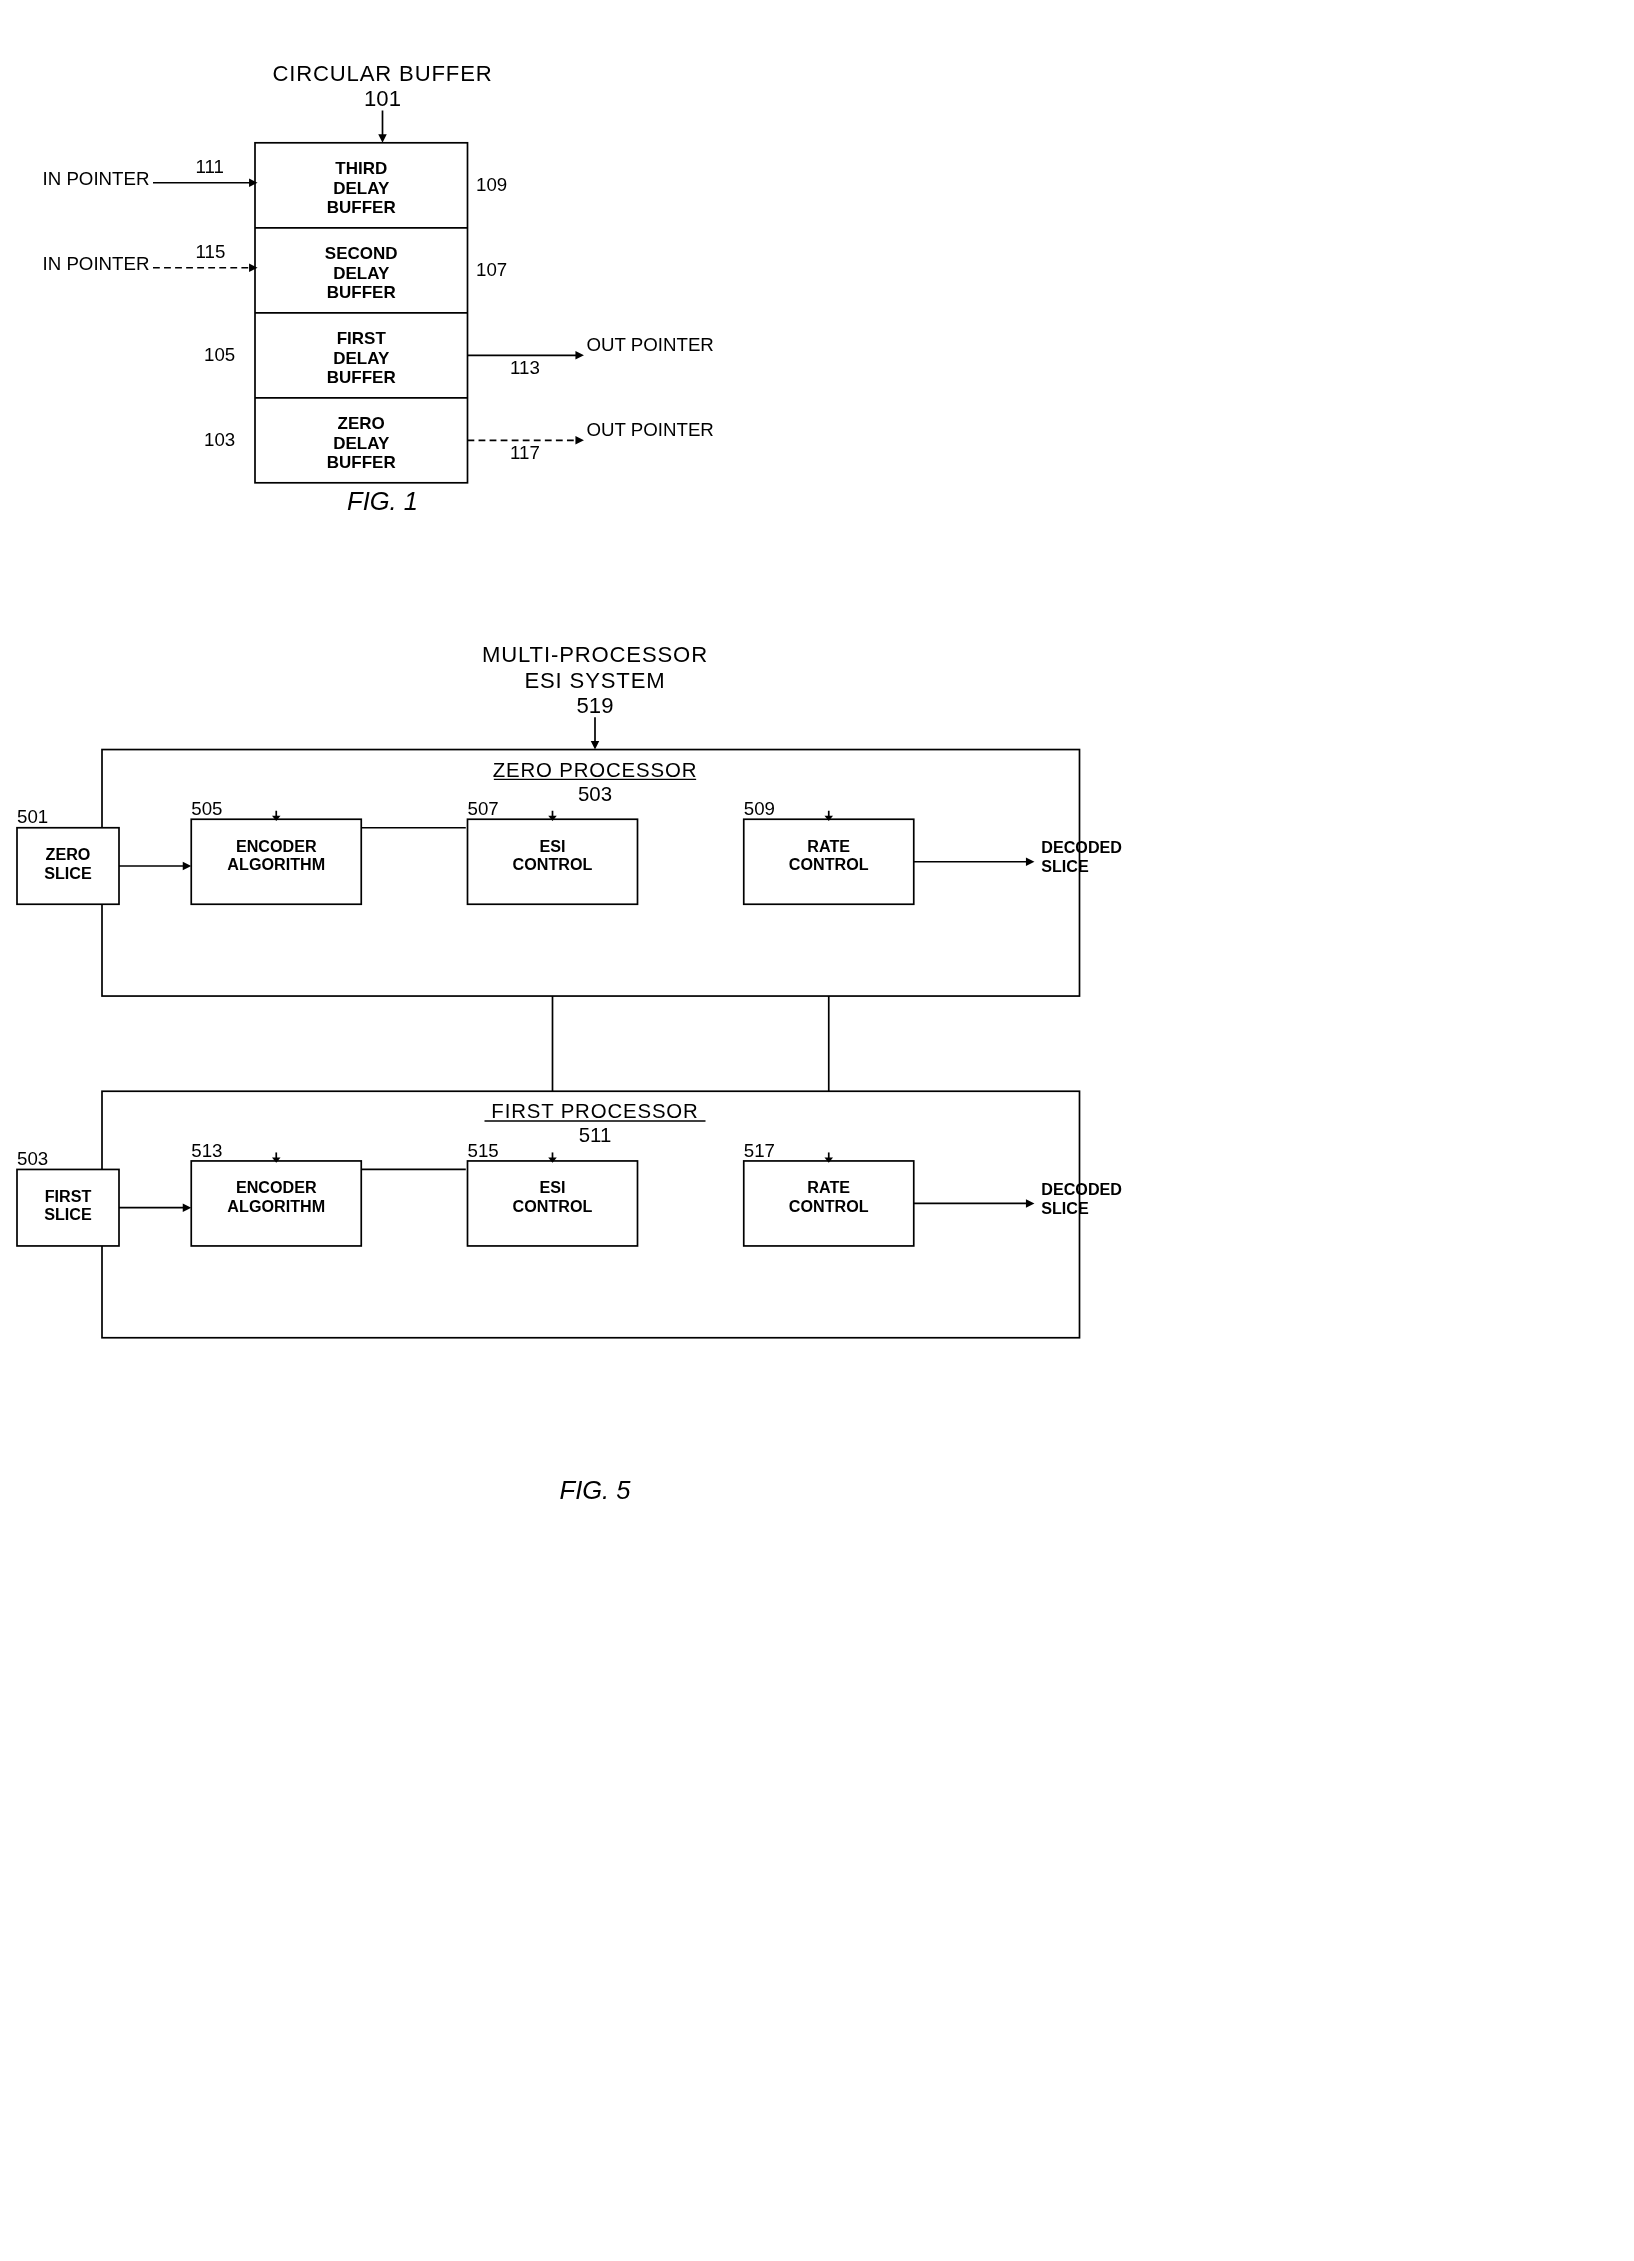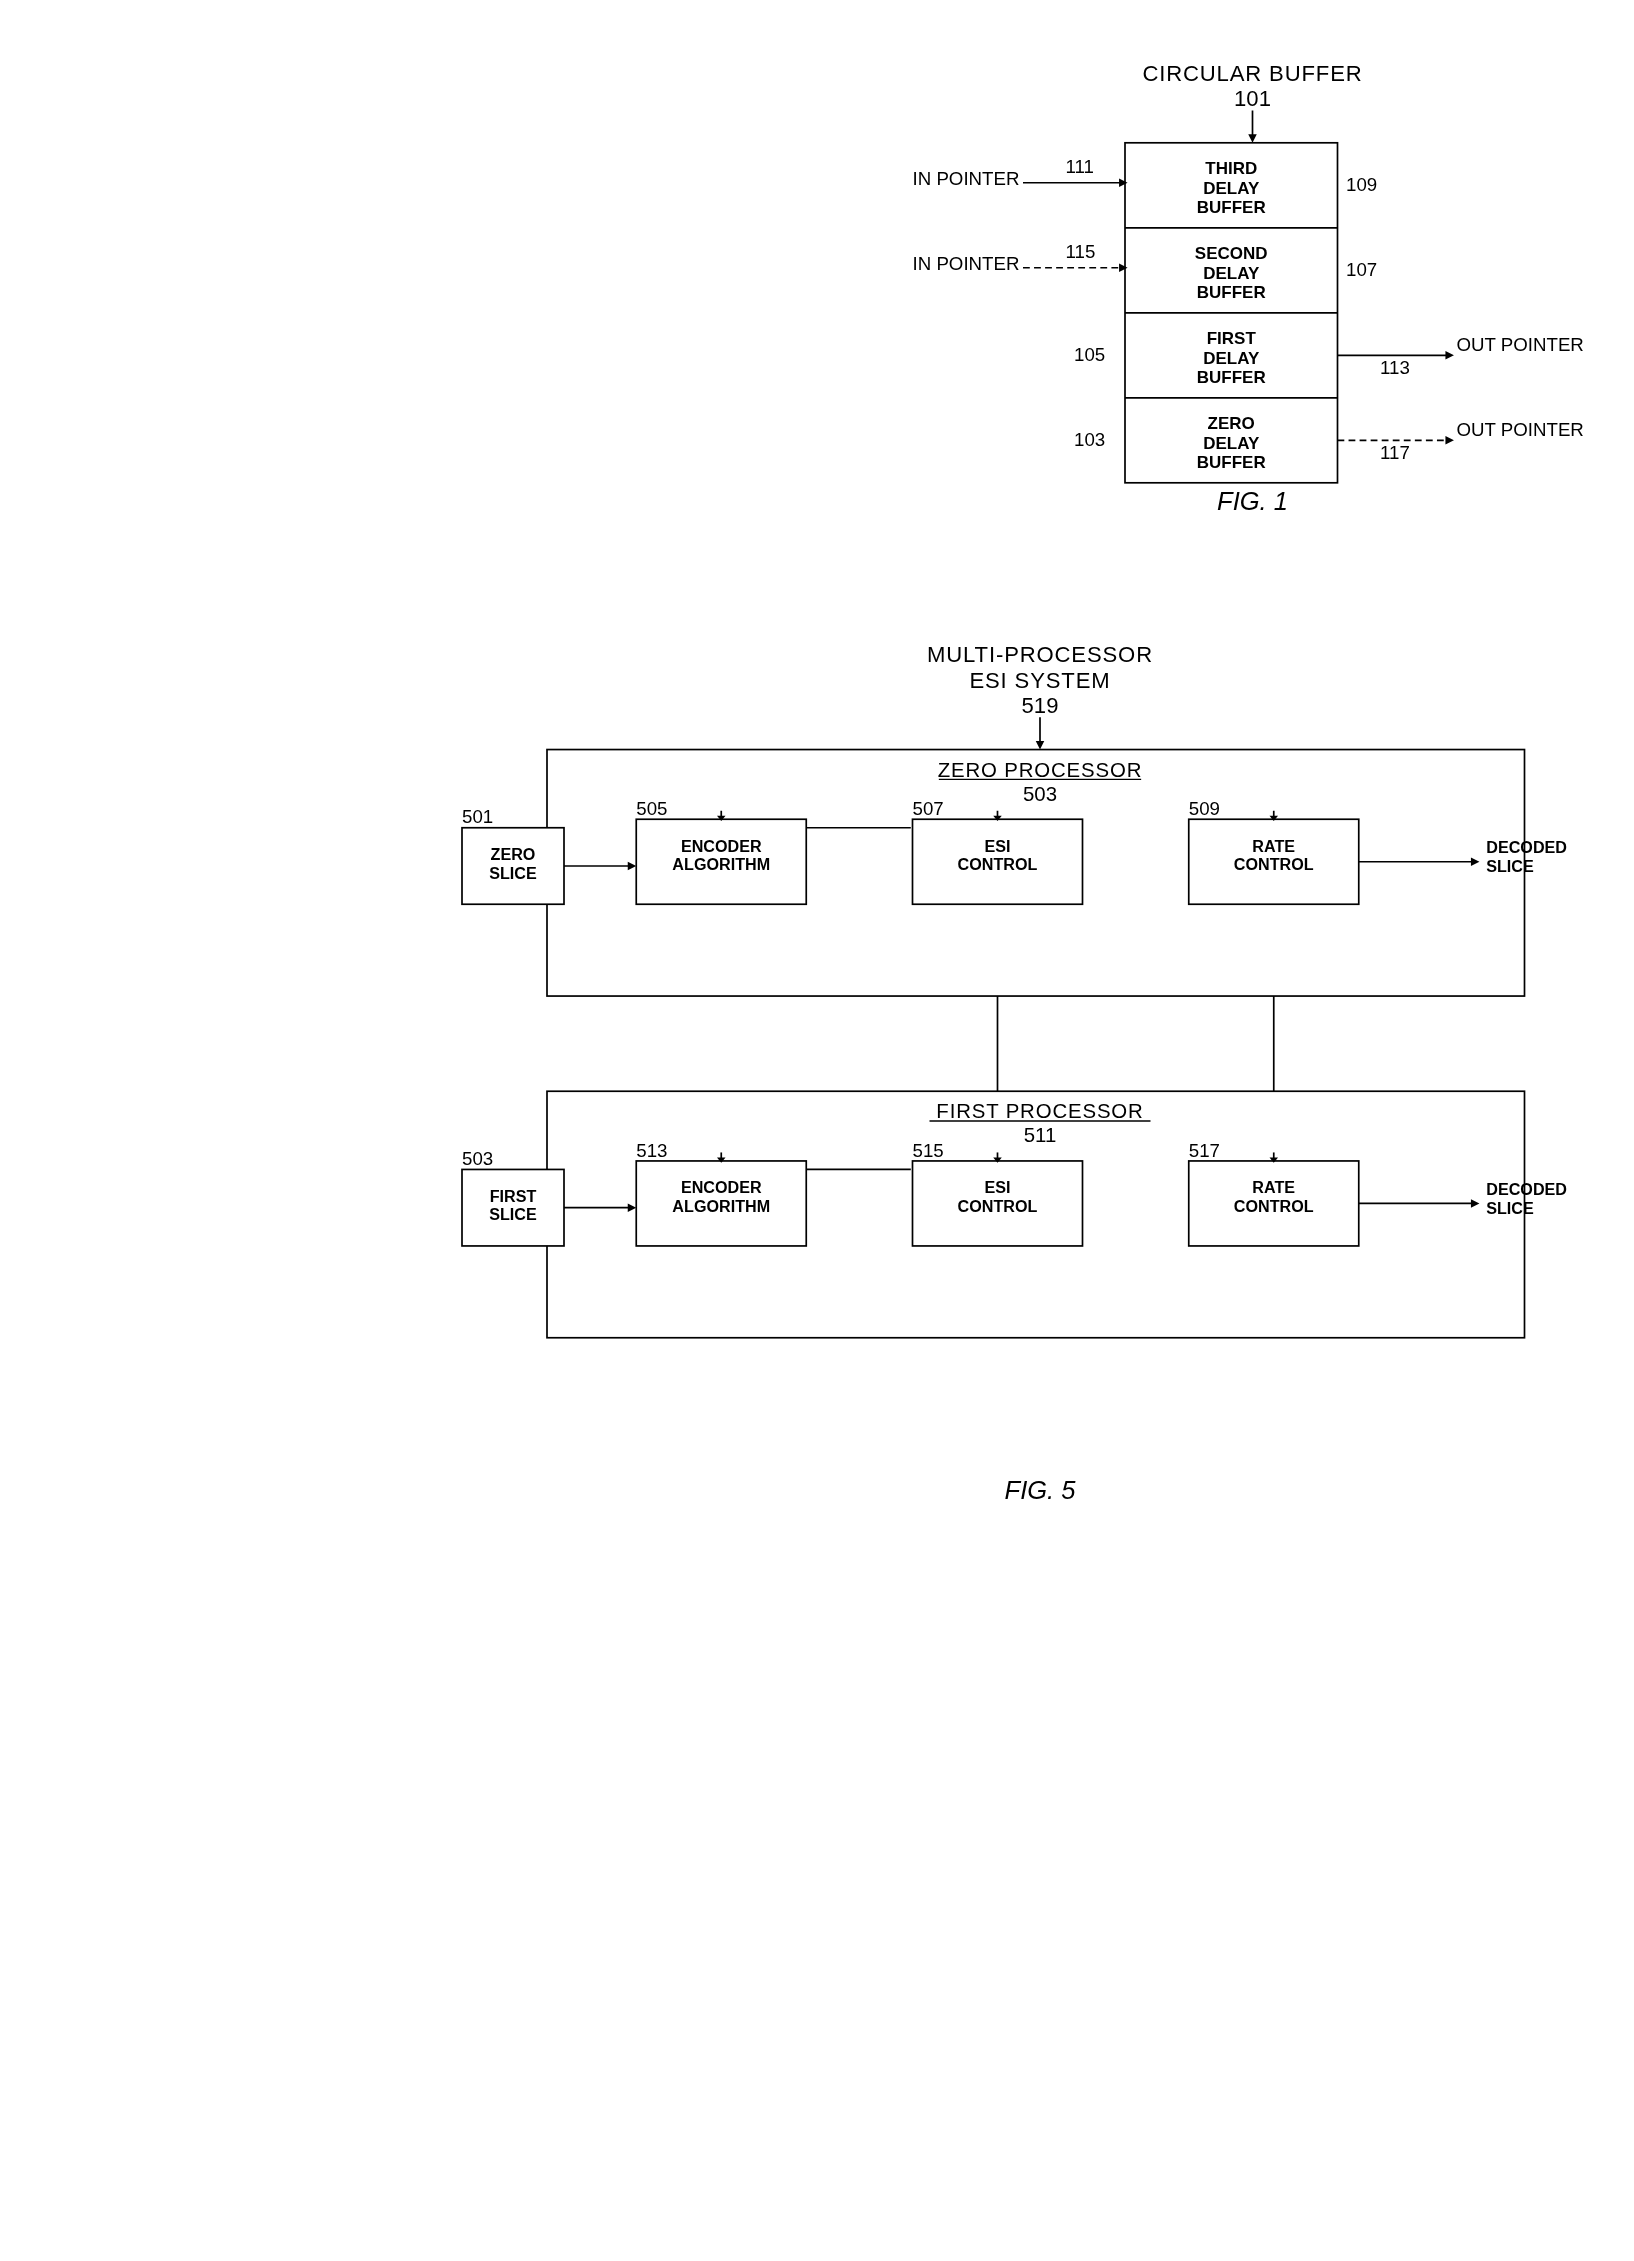--- a/index.html
+++ b/index.html
@@ -12,21 +12,21 @@
       overflow: hidden;
     }
 
     .page {
       width: 1635px;
       min-height: 2261px;
       background: #fff;
       position: relative;
       display: flex;
       flex-direction: column;
-      align-items: flex-end;
+      align-items: flex-start;
       padding: 51px 0;
     }
 
     
     .fig1-section {
       position: relative;
       width: 765px;
       margin-bottom: 102px;
     }
 

